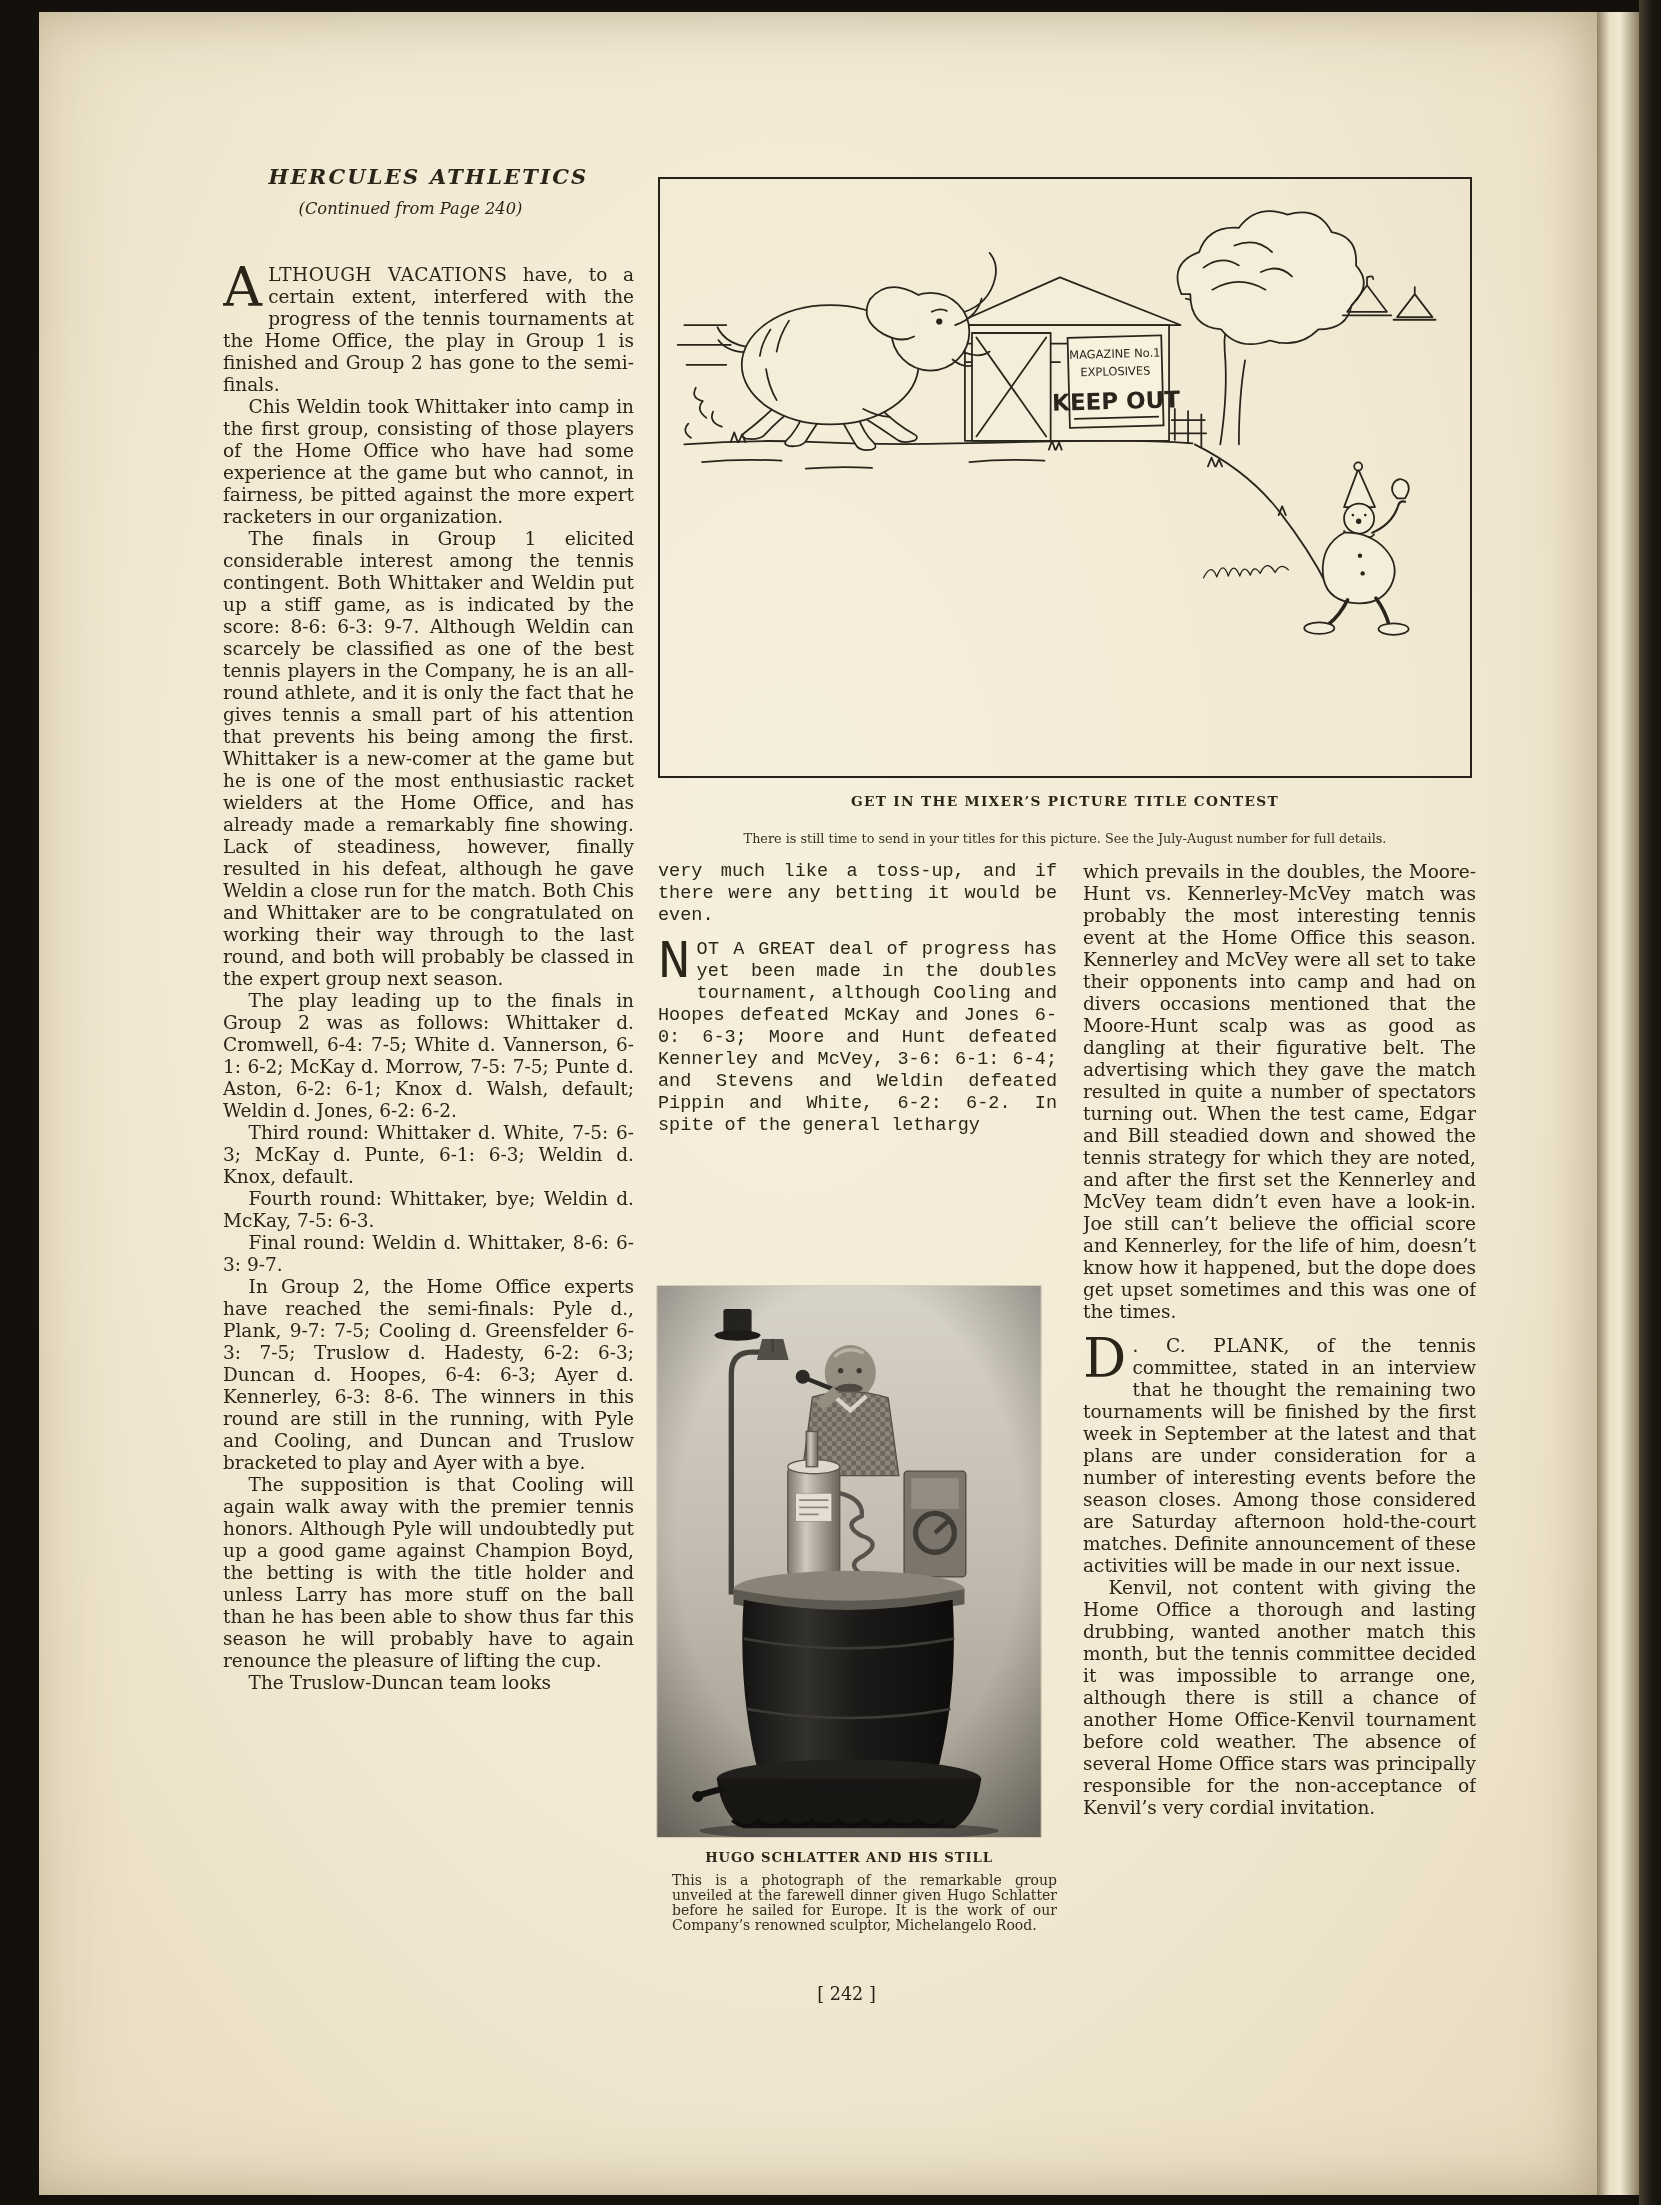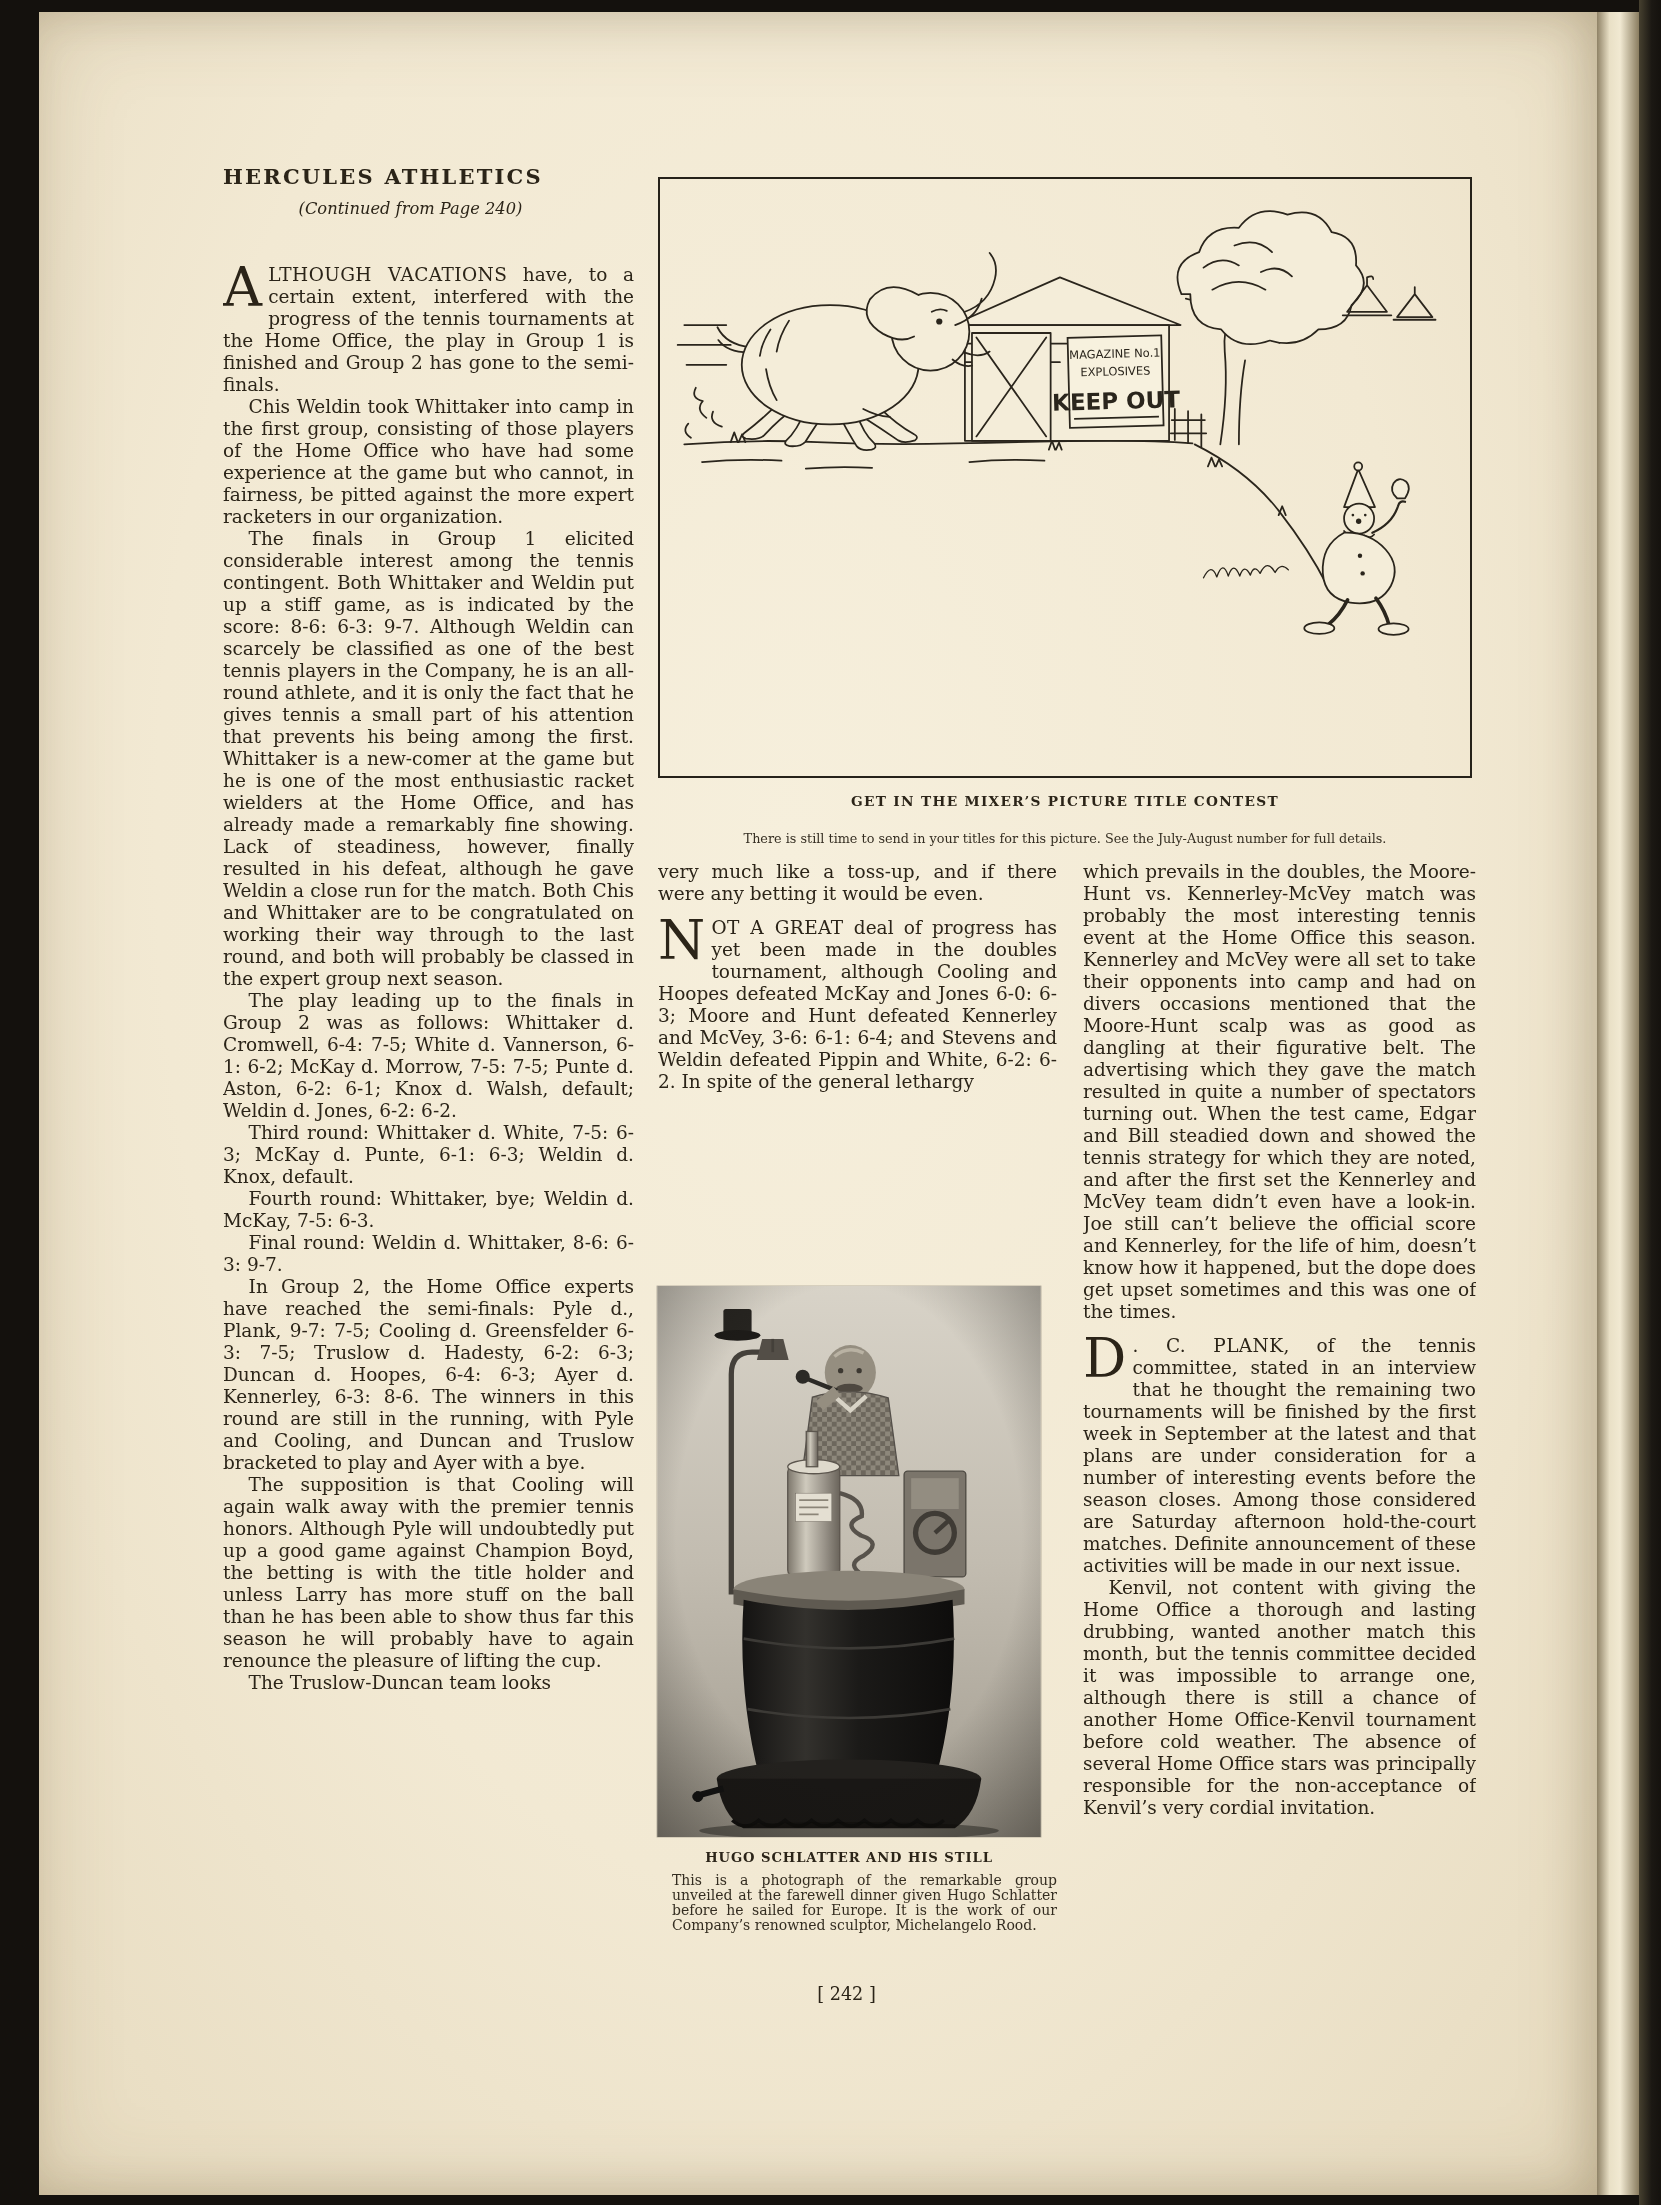--- a/index.html
+++ b/index.html
@@ -18,33 +18,33 @@
   .next-page-edge {
     position:absolute; left:1597px; top:11.5px; width:42px; height:2183px;
     background: linear-gradient(90deg,#8f8266 0%, #e9e0c6 30%, #f1e9d2 55%, #8a7d60 100%);
   }
   .scan-gap {
     position:absolute; left:1639px; top:0; width:23px; height:2206px;
     background: linear-gradient(90deg,#46402f 0%, #1b1813 55%, #14110d 100%);
   }
   .masthead-title {
     position:absolute; left:223px; top:164px; width:411px;
-    font-size:21px; font-weight:700; letter-spacing:2.2px;
+    text-align:center; font-size:21px; font-weight:700; letter-spacing:2.2px;font-style:italic;
   }
   .masthead-sub {
     position:absolute; left:205px; top:199px; width:411px;
     text-align:center; font-style:italic; font-size:16.3px;
   }
   .col {
     position:absolute; text-align:justify;
     font-size:18.5px; line-height:22px; overflow:hidden;
     text-justify: inter-word;
   }
   .col-left  { left:223px;  top:264px;  width:411px; height:1699px; }
-  .col-mid   { left:658px; top:861px; width:399px; height:426px; }
+  .col-mid   { left:658px; top:861px; width:399px; height:426px;font-family:Liberation Mono, monospace; }
   .col-right { left:1083px; top:861px; width:393px; height:1107px; }
   .col p { text-indent:25.6px; }
   .col p.cont, .col p.lead-par { text-indent:0; }
   .col p.section { margin-top:12.3px; }
   .dropcap {
     float:left; font-size:54px; line-height:43px;
     padding:1.8px 6.2px 0 0; font-weight:400;
   }
   .leadcaps { letter-spacing:0.4px; }
   .cartoon-box {

